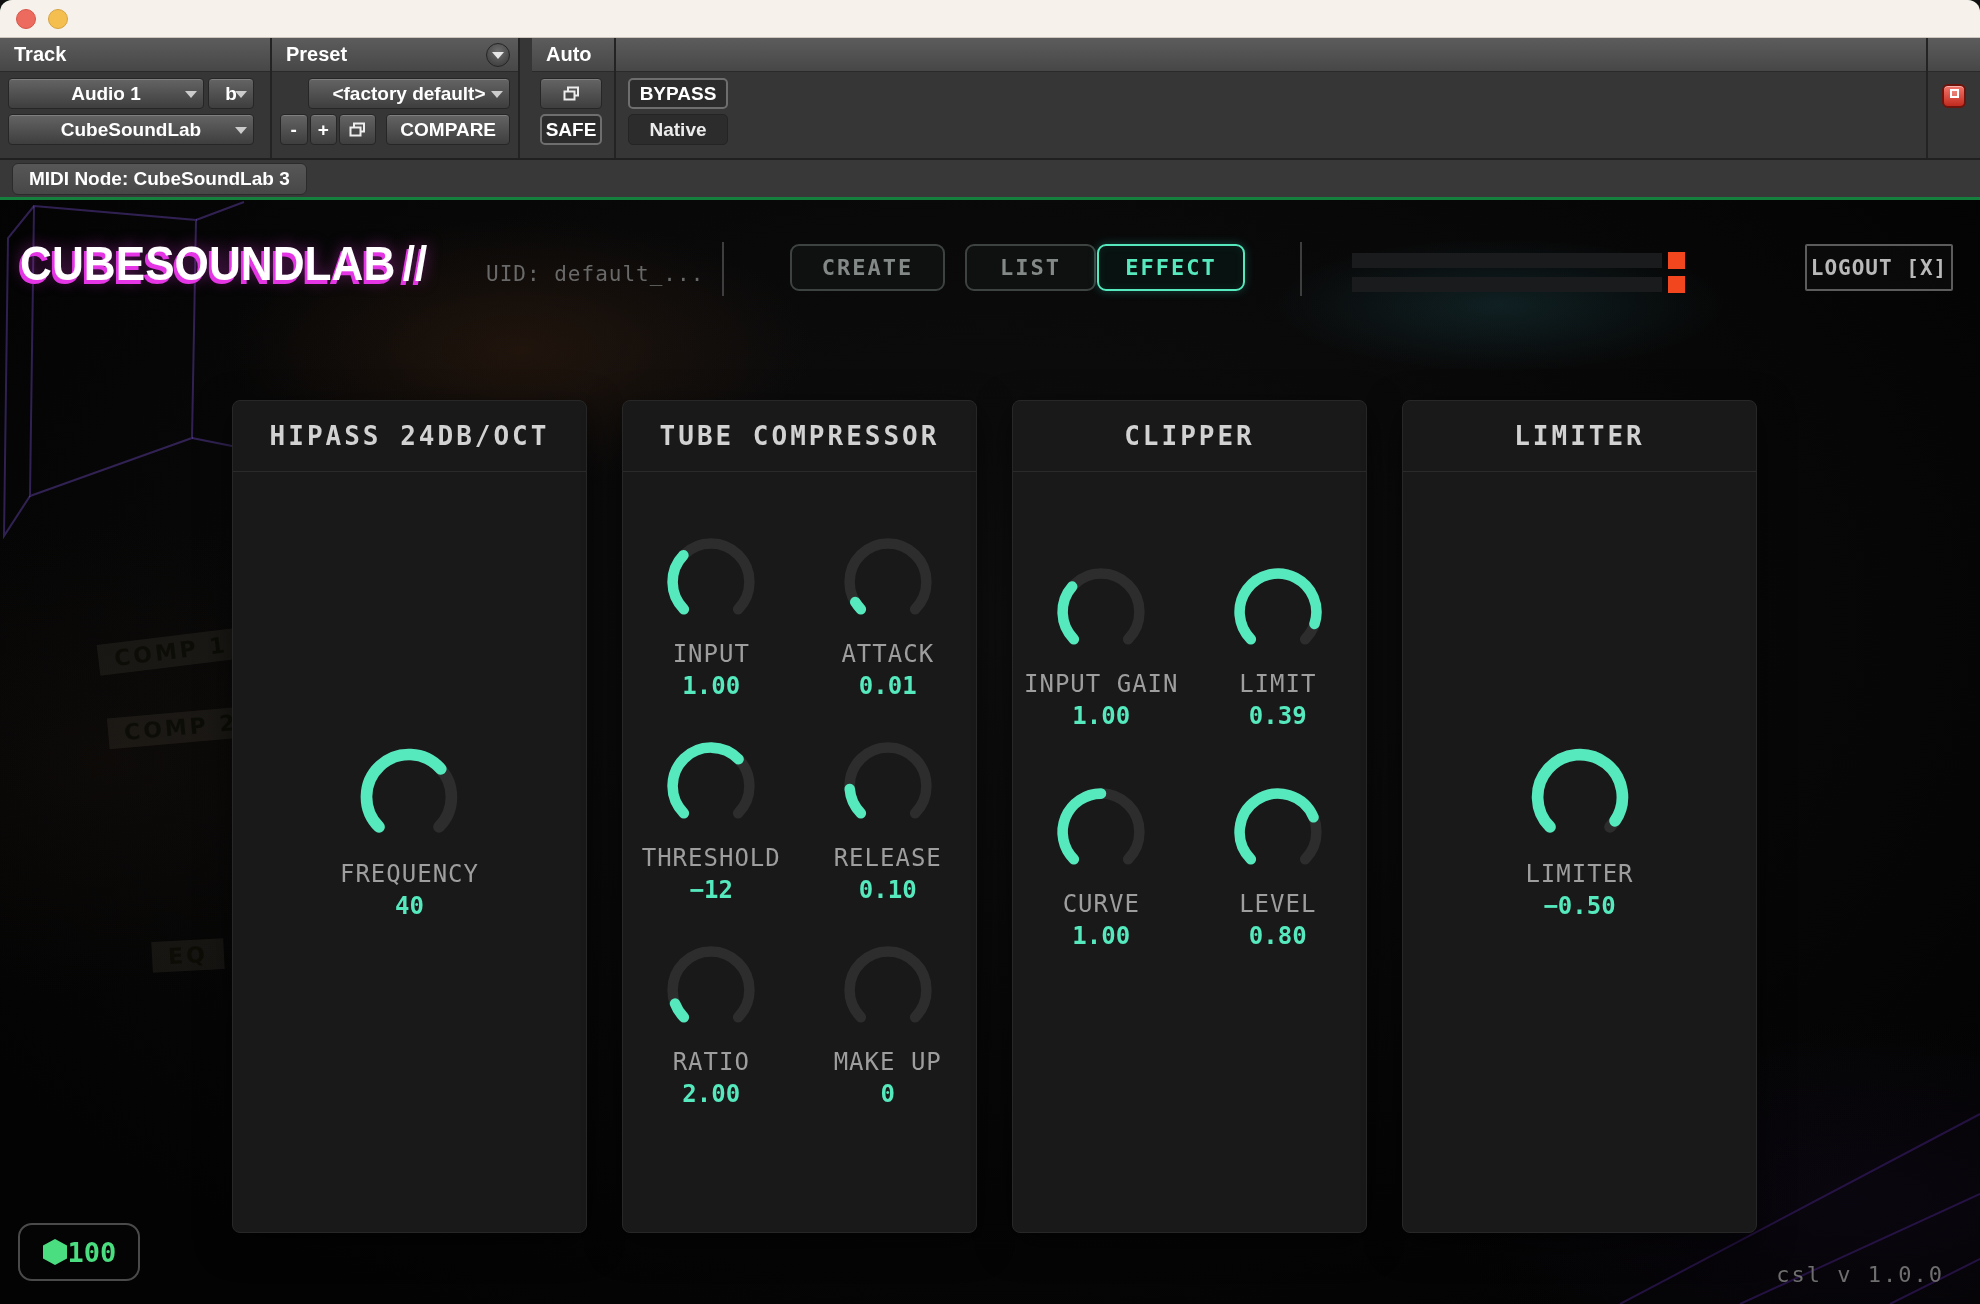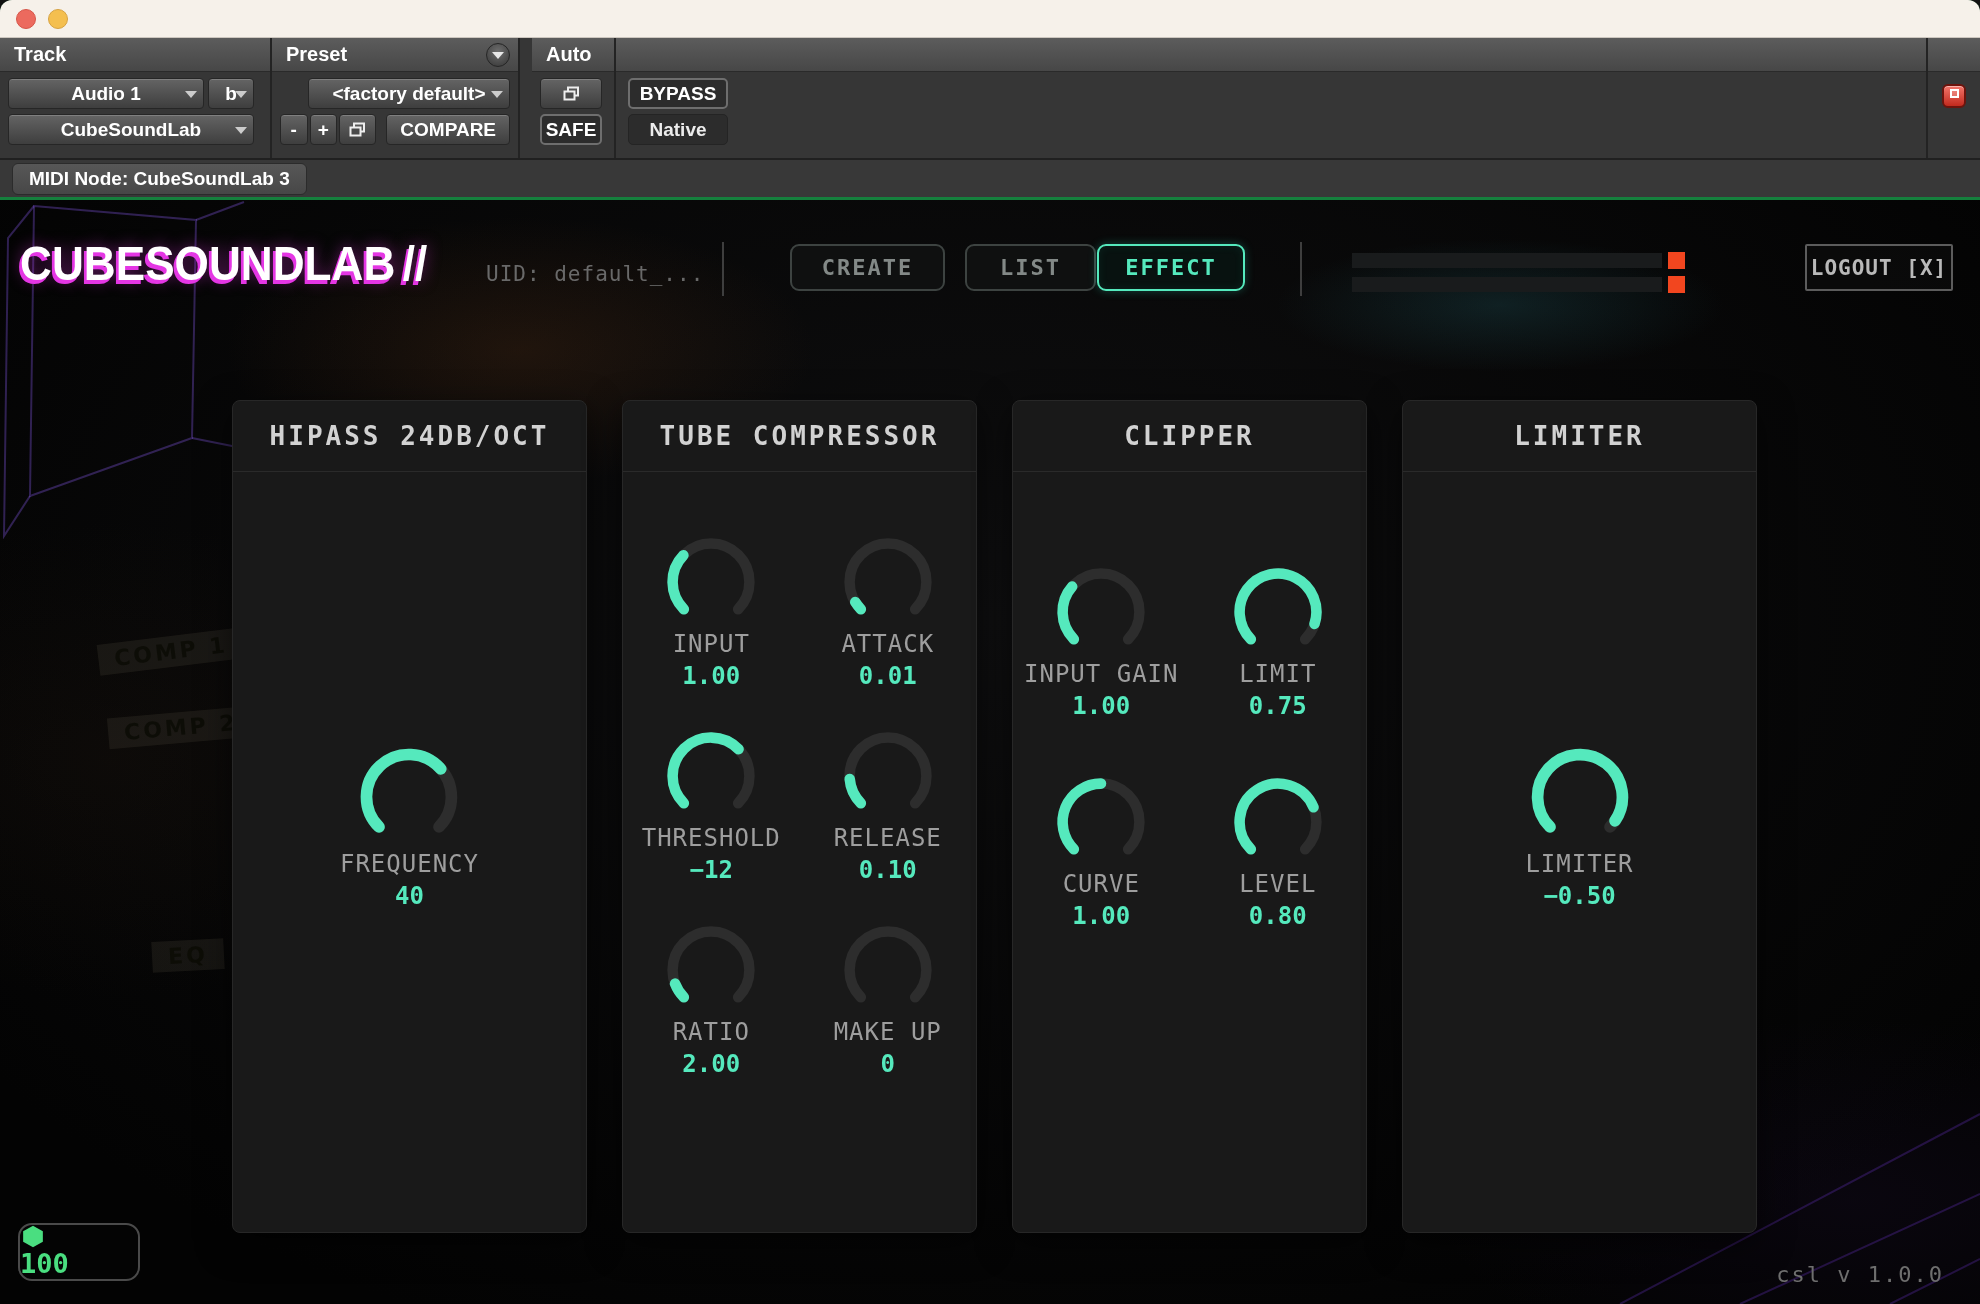--- a/index.html
+++ b/index.html
@@ -108,26 +108,26 @@
   .panel-header { height:71px; border-bottom:1px solid #2a2a2a; display:flex; align-items:center;
                   justify-content:center; color:#d2d2d2; font-size:26px; font-weight:bold; letter-spacing:3px; }
   .knob-grid { display:grid; grid-template-columns:1fr 1fr; justify-items:center; }
   .panel-2 .knob-grid { padding-top:62px; row-gap:38px; }
   .panel-3 .knob-grid { padding-top:92px; row-gap:54px; }
   .single-body { display:flex; flex-direction:column; align-items:center; padding-top:272px; }
   .knob-unit { display:flex; flex-direction:column; align-items:center; }
   .knob { width:96px; height:96px; cursor:pointer; }
   .knob-lg { width:106px; height:106px; }
   .knob svg { width:100%; height:100%; display:block; }
-  .knob-label { font-size:24px; color:#9e9e9e; letter-spacing:1px; white-space:nowrap; }
+  .knob-label { margin-top:10px; font-size:24px; color:#9e9e9e; letter-spacing:1px; white-space:nowrap; }
   .knob-value { margin-top:4px; font-size:24px; font-weight:bold; color:var(--mint,#5ee9bd); }
 
   .credits { position:absolute; left:18px; top:1023px; width:122px; height:58px; border:2px solid #4a4a4a;
-             border-radius:14px; background:rgba(5,5,5,.5); display:flex; align-items:flex-start;
-             justify-content:center; cursor:pointer;flex-direction:column; }
+             border-radius:14px; background:rgba(5,5,5,.5); display:flex; align-items:center;
+             justify-content:center; cursor:pointer; }
   .credits-num { color:var(--green,#4ade80); font-size:27px; font-weight:bold; }
   .version { position:absolute; right:36px; top:1062px; font-size:22px; color:#6e6e6e; letter-spacing:2px; }
 </style>
 </head>
 <body>
 
 <div class="window">
 
   <div class="titlebar">
     <div class="light light-red"></div>
@@ -348,21 +348,21 @@
           <div class="knob-value">1.00</div>
         </div>
         <div class="knob-unit">
           <div class="knob">
               <svg viewBox="0 0 100 100">
                 <path d="M 21.72 78.28 A 40 40 0 1 1 78.28 78.28" stroke="#2d2d2d" stroke-width="11" fill="none" stroke-linecap="round"></path>
                 <path d="M 21.72 78.28 A 40 40 0 1 1 88.04 62.36" stroke="#55e9bd" stroke-width="11" fill="none" stroke-linecap="round"></path>
               </svg>
             </div>
           <div class="knob-label">LIMIT</div>
-          <div class="knob-value">0.75</div>
+          <div class="knob-value">0.39</div>
         </div>
         <div class="knob-unit">
           <div class="knob">
               <svg viewBox="0 0 100 100">
                 <path d="M 21.72 78.28 A 40 40 0 1 1 78.28 78.28" stroke="#2d2d2d" stroke-width="11" fill="none" stroke-linecap="round"></path>
                 <path d="M 21.72 78.28 A 40 40 0 0 1 50.00 10.00" stroke="#55e9bd" stroke-width="11" fill="none" stroke-linecap="round"></path>
               </svg>
             </div>
           <div class="knob-label">CURVE</div>
           <div class="knob-value">1.00</div>

